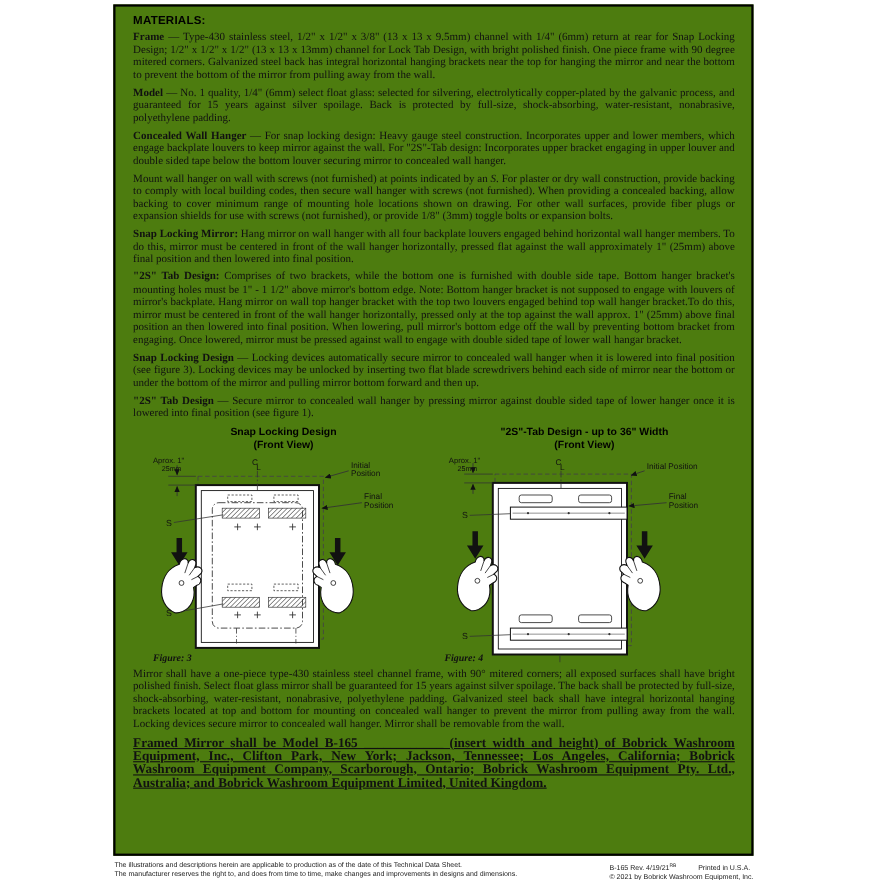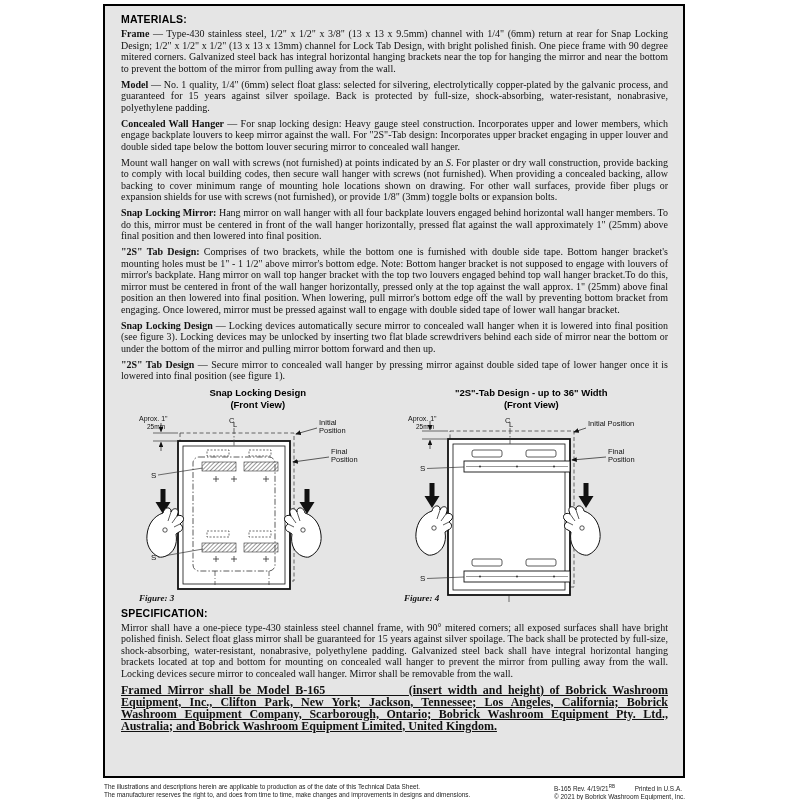--- a/index.html
+++ b/index.html
@@ -2,21 +2,21 @@
 <html><head>
 <meta charset="utf-8">
 <style>
   html,body{margin:0;padding:0;}
   body{
     width:800px;height:800px;position:relative;background:#ffffff;
     font-family:"Liberation Serif",serif;color:#111;
   }
   .sheet{
     position:absolute;left:103px;top:4px;width:582px;height:774px;
-    box-sizing:border-box;border:2px solid #000;background:#e5e5e5;
+    box-sizing:border-box;border:2px solid #000;background:#4d7c0f;
     padding:7px 15px 0 16px;overflow:hidden;
   }
   .sec-heading{
     font-family:"Liberation Sans",sans-serif;font-weight:bold;
     font-size:10.5px;letter-spacing:.2px;margin:2px 0 3px 0;color:#000;
   }
   .sec-heading.first{margin-top:0;}
   .bp{
     font-size:10px;line-height:11.5px;text-align:justify;
     margin:0 0 4.5px 0;color:#111;
@@ -217,21 +217,20 @@
         <g transform="translate(206,92) scale(-1,1)">
           <path d="M14,50 C5,46 1,37 2,28 C3,17 9,9 18,6 C19,1 24,-1 26,3 L26,5 C28,0 34,1 33,6 L32,9 C36,7 40,10 38,14 L35,17 C39,19 38,24 34,25 L31,27 C33,38 28,46 21,49 C18.5,50 16,50.5 14,50 Z" fill="#fff" stroke="#111" stroke-width="1"></path>
           <path d="M26,5 L23,14 M32,9 L27,16 M35,17 L29,20" stroke="#111" stroke-width="0.7" fill="none"></path>
           <circle cx="20" cy="23" r="2.2" fill="none" stroke="#111" stroke-width="0.7"></circle>
         </g>
         <text x="8" y="188" class="fig-caption">Figure: 4</text>
       </svg>
     </div>
   </div>
 
-  <div class="sec-heading">SPECIFICATION:</div>
 
   <p class="bp">Mirror shall have a one-piece type-430 stainless steel channel frame, with 90° mitered corners; all exposed surfaces shall have bright polished finish. Select float glass mirror shall be guaranteed for 15 years against silver spoilage. The back shall be protected by full-size, shock-absorbing, water-resistant, nonabrasive, polyethylene padding. Galvanized steel back shall have integral horizontal hanging brackets located at top and bottom for mounting on concealed wall hanger to prevent the mirror from pulling away from the wall. Locking devices secure mirror to concealed wall hanger. Mirror shall be removable from the wall.</p>
 
   <p class="bp bold-para">Framed Mirror shall be Model B-165 ____________ (insert width and height) of Bobrick Washroom Equipment, Inc., Clifton Park, New York; Jackson, Tennessee; Los Angeles, California; Bobrick Washroom Equipment Company, Scarborough, Ontario; Bobrick Washroom Equipment Pty. Ltd., Australia; and Bobrick Washroom Equipment Limited, United Kingdom.</p>
 
 </div>
 
 <div class="footer">
   <div class="f-left">
     <div>The illustrations and descriptions herein are applicable to production as of the date of this Technical Data Sheet.</div>

